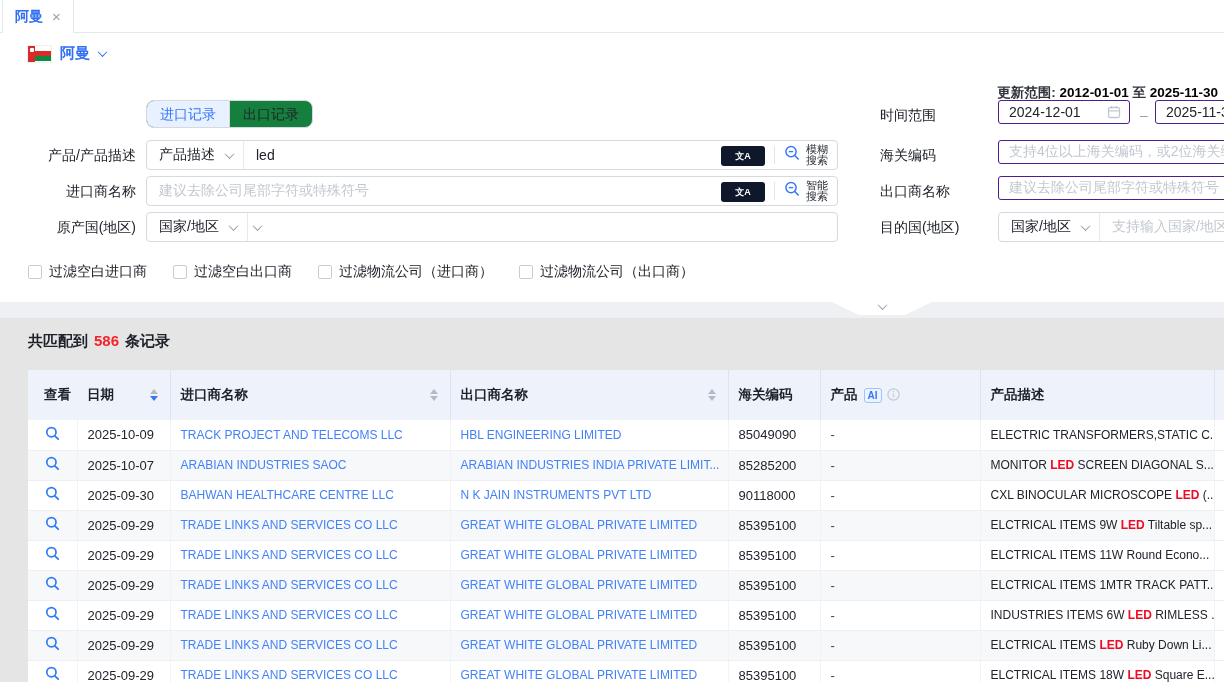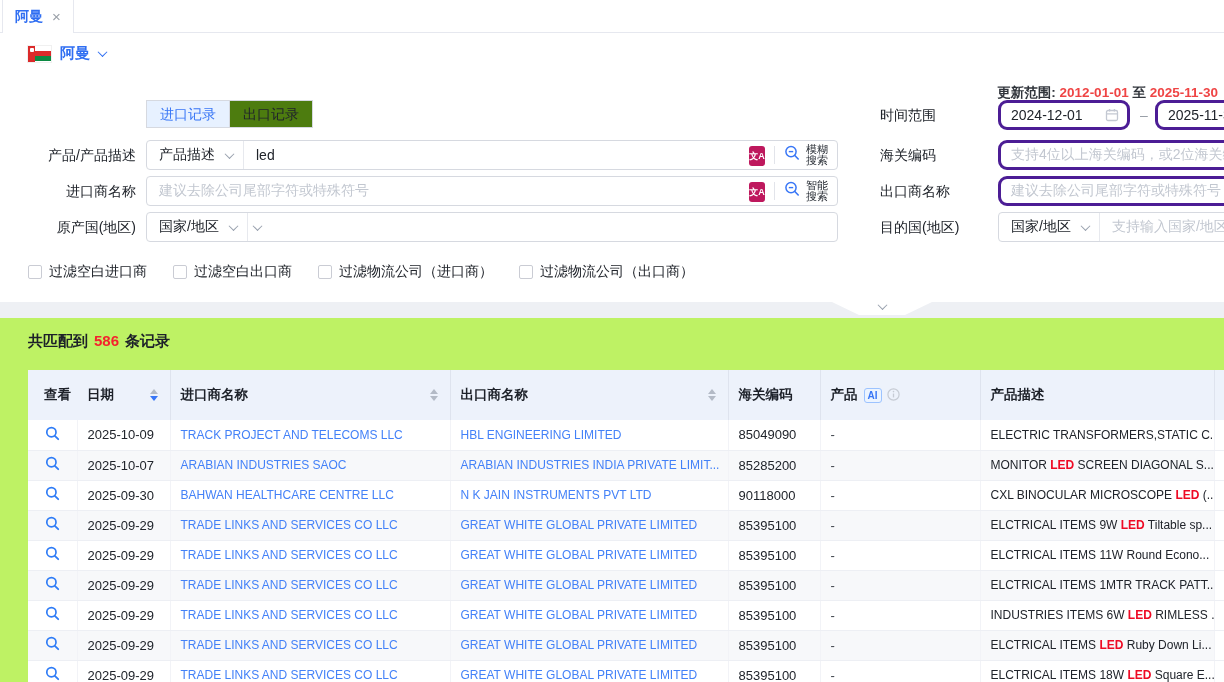--- a/index.html
+++ b/index.html
@@ -24,58 +24,58 @@
   .flag-stripes .s2 { flex:1; background:#db2a2a; }
   .flag-stripes .s3 { flex:1; background:#0b8a43; }
   .country-name { color:#2f6ef2; font-size:15px; font-weight:700; }
   .chev { display:inline-block; width:7px; height:7px; border-right:1.6px solid #2f6ef2; border-bottom:1.6px solid #2f6ef2; transform:rotate(45deg) translate(-1px,-1px); }
   .chev.gray { border-color:#98a0ad; }
 
   
   .flabel { position:absolute; left:0; width:136px; text-align:right; font-size:14px; color:#20242b; line-height:30px; white-space:nowrap; }
   .rlabel { position:absolute; left:880px; width:110px; text-align:left; font-size:14px; color:#20242b; line-height:30px; white-space:nowrap; }
 
-  .seg { position:absolute; left:146px; top:100px; height:28px; display:flex; border:1px solid #d6d9e0; border-radius:0; overflow:hidden; background:#4d7c0f; }
+  .seg { position:absolute; left:146px; top:100px; height:28px; display:flex; border:1px solid #d6d9e0; border-radius:8px; overflow:hidden; background:#15803d; }
   .seg-item { padding:0 13px; line-height:26px; font-size:14px; color:#20242b; cursor:pointer; }
   .seg-item.active { background:#e7f1ff; color:#3876f6; }
   .seg-item + .seg-item { border-left:1px solid #d6d9e0; }
 
   .grp { position:absolute; left:146px; width:692px; height:30px; display:flex; align-items:center;
          border:1px solid #d6d9e0; border-radius:4px; background:#fff; }
   .sel { display:flex; align-items:center; gap:11px; padding:0 10px 0 12px; height:100%; font-size:14px; color:#20242b; border-right:1px solid #e7e9ee; flex:none; cursor:pointer; }
   .inp { flex:1; min-width:0; display:flex; align-items:center; padding-left:12px; font-size:14px; color:#20242b; white-space:nowrap; overflow:hidden; }
   .ph { color:#c2c7d0; }
-  .t-icon { width:16px; height:20px; border-radius:3px; background:#be185d; color:#fff; font-size:9px; font-weight:700;
+  .t-icon { width:44px; height:20px; border-radius:3px; background:#0f172a; color:#fff; font-size:9px; font-weight:700;
             display:flex; align-items:center; justify-content:center; margin:2px 9px 0 6px; flex:none; cursor:pointer; letter-spacing:0; }
   .vsep { width:1px; height:18px; background:#e2e4ea; flex:none; }
   .search-btn { display:flex; gap:5px; padding:0 9px 0 8px; flex:none; cursor:pointer; }
   .search-txt { font-size:11px; line-height:11.5px; color:#262b33; }
   .in-caret { margin:0 10px 0 6px; flex:none; }
 
-  .rinp { position:absolute; height:30px; border:3px solid #4c1d95; border-radius:9px; display:flex; align-items:center;
+  .rinp { position:absolute; height:24px; border:1px solid #4c1d95; border-radius:3px; display:flex; align-items:center;
           padding:0 8px 0 10px; font-size:14px; background:#fff; white-space:nowrap; overflow:hidden; }
   .rgrp { position:absolute; height:30px; border:1px solid #d6d9e0; border-radius:4px; display:flex; align-items:center; background:#fff; overflow:hidden; }
   .dash { position:absolute; top:100px; left:1136px; width:16px; line-height:30px; text-align:center; color:#9aa0a8; font-size:14px; }
 
   .update-line { position:absolute; top:84px; right:6px; font-size:13.5px; color:#30343b; font-weight:700; white-space:nowrap; }
-  .update-line .orange { color:#ef4444; }
+  .update-line .orange { color:#000000; }
 
   .checks { position:absolute; top:263px; left:28px; display:flex; gap:26px; align-items:flex-end; }
   .check { display:flex; align-items:center; gap:7px; cursor:pointer; }
   .box { width:14px; height:14px; border:1px solid #caccd4; border-radius:2px; background:#fff; flex:none; }
   .check span.lbl { font-size:14px; color:#20242b; white-space:nowrap; }
 
   
   .gray-band { position:absolute; top:302px; left:0; width:1224px; height:16px; background:#eef0f4; }
   .collapse-tab { position:absolute; top:302px; left:832px; width:100px; height:13px; background:#fff;
                   clip-path:polygon(0 0,100% 0,73% 100%,27% 100%); display:flex; align-items:flex-start; justify-content:center; cursor:pointer; }
   .collapse-tab .chev { margin-top:1px; }
 
   
-  .results { position:absolute; top:318px; left:0; width:1224px; height:364px; background:#bef264; }
+  .results { position:absolute; top:318px; left:0; width:1224px; height:364px; background:#e5e5e5; }
   .summary { margin:14px 0 0 28px; font-size:15px; font-weight:700; color:#1d2129; }
   .summary .count { color:#f5222d; margin:0 6px; }
 
   table { border-collapse:collapse; table-layout:fixed; width:1196px; margin:19px 0 0 28px; }
   thead th { background:#edf2fb; height:34px; font-weight:700; color:#1d2129; text-align:left; font-size:13.5px;
              padding:0 0 0 10px; border-right:1px solid #dee3ee; white-space:nowrap; overflow:hidden; }
   thead th.c-view { text-align:center; padding:16px; border-right:none; }
   thead th.c-gutter { border-right:none; border-left:1px solid #dee3ee; padding:0; }
   .th-flex { display:flex; align-items:center; justify-content:space-between; padding-right:12px; }
   .sort { display:inline-flex; flex-direction:column; gap:2px; cursor:pointer; }

